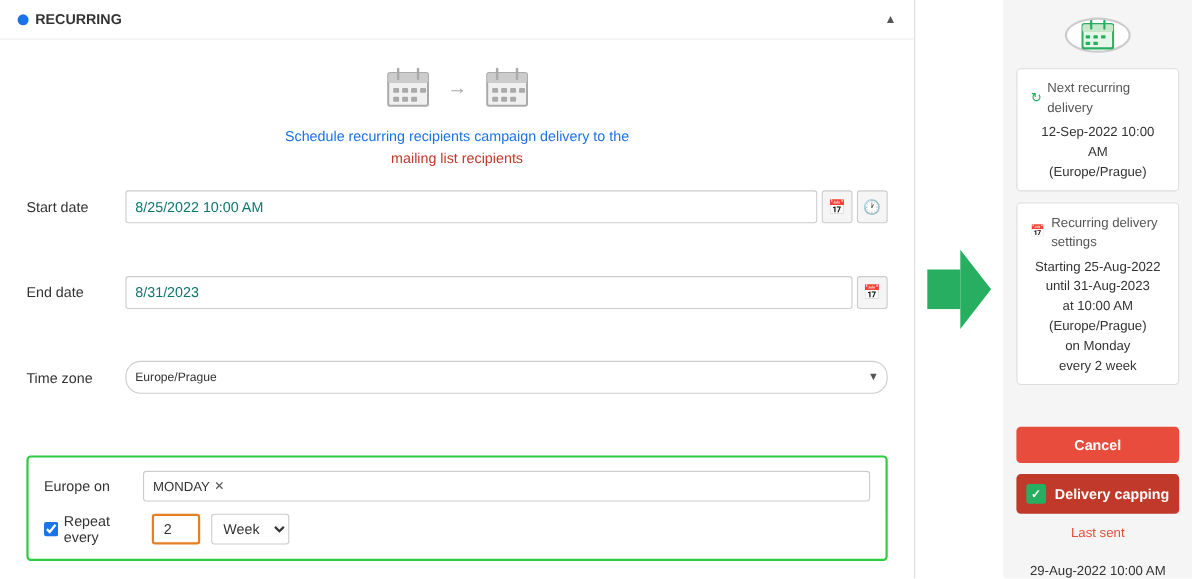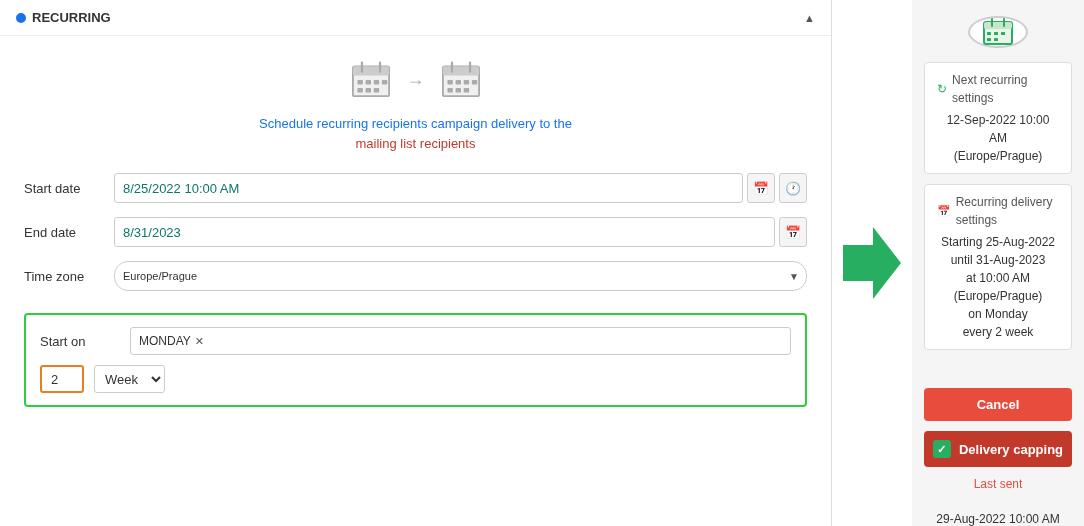--- a/index.html
+++ b/index.html
@@ -79,22 +79,22 @@
       margin-bottom: 20px;
       line-height: 1.5;
     }
 
     .desc-line1 { color: #1a73e8; }
     .desc-line2 { color: #c0392b; }
 
     .form-section {
       display: flex;
       flex-direction: column;
-      gap: 14px;
-      flex: 1;
+      flex: 1;
+      justify-content: space-between;
     }
 
     .form-row {
       display: flex;
       align-items: center;
       gap: 10px;
     }
 
     .form-label {
       width: 80px;
@@ -454,30 +454,34 @@
         <div class="select-wrapper">
           <select class="timezone-select" style="width:100%;">
             <option>Europe/Prague</option>
           </select>
         </div>
       </div>
 
       <div class="repeat-box">
 
         <div class="repeat-on-row">
-          <span class="repeat-on-label">Start on</span>
+          <span class="repeat-on-label">Europe on</span>
           <div class="tag-input">
             <span class="tag">
               <span>MONDAY</span>
               <span class="tag-x">✕</span>
             </span>
           </div>
         </div>
 
         <div class="repeat-every-row">
+          <label class="checkbox-label">
+            <input type="checkbox" checked="" style="">
+            <span>Repeat every</span>
+          </label>
           <input class="number-input" type="number" value="2" style="">
           <select class="week-select">
             <option>Week</option>
             <option>Day</option>
             <option>Month</option>
           </select>
         </div>
 
       </div>
     </div>
@@ -503,21 +507,21 @@
       <rect x="11" y="14" width="4" height="3" rx="0.5" fill="#27ae60"></rect>
       <rect x="18" y="14" width="4" height="3" rx="0.5" fill="#27ae60"></rect>
       <rect x="4" y="20" width="4" height="3" rx="0.5" fill="#27ae60"></rect>
       <rect x="11" y="20" width="4" height="3" rx="0.5" fill="#27ae60"></rect>
     </svg>
   </div>
 
   <div class="info-box">
     <div class="info-title">
       <span style="color:#27ae60;">↻</span>
-      <span>Next recurring settings</span>
+      <span>Next recurring delivery</span>
     </div>
     <div class="info-value">
       12-Sep-2022 10:00 AM<br>(Europe/Prague)
     </div>
   </div>
 
   <div class="info-box">
     <div class="info-title">
       <span style="color:#27ae60;font-size:11px;">📅</span>
       <span>Recurring delivery settings</span>

